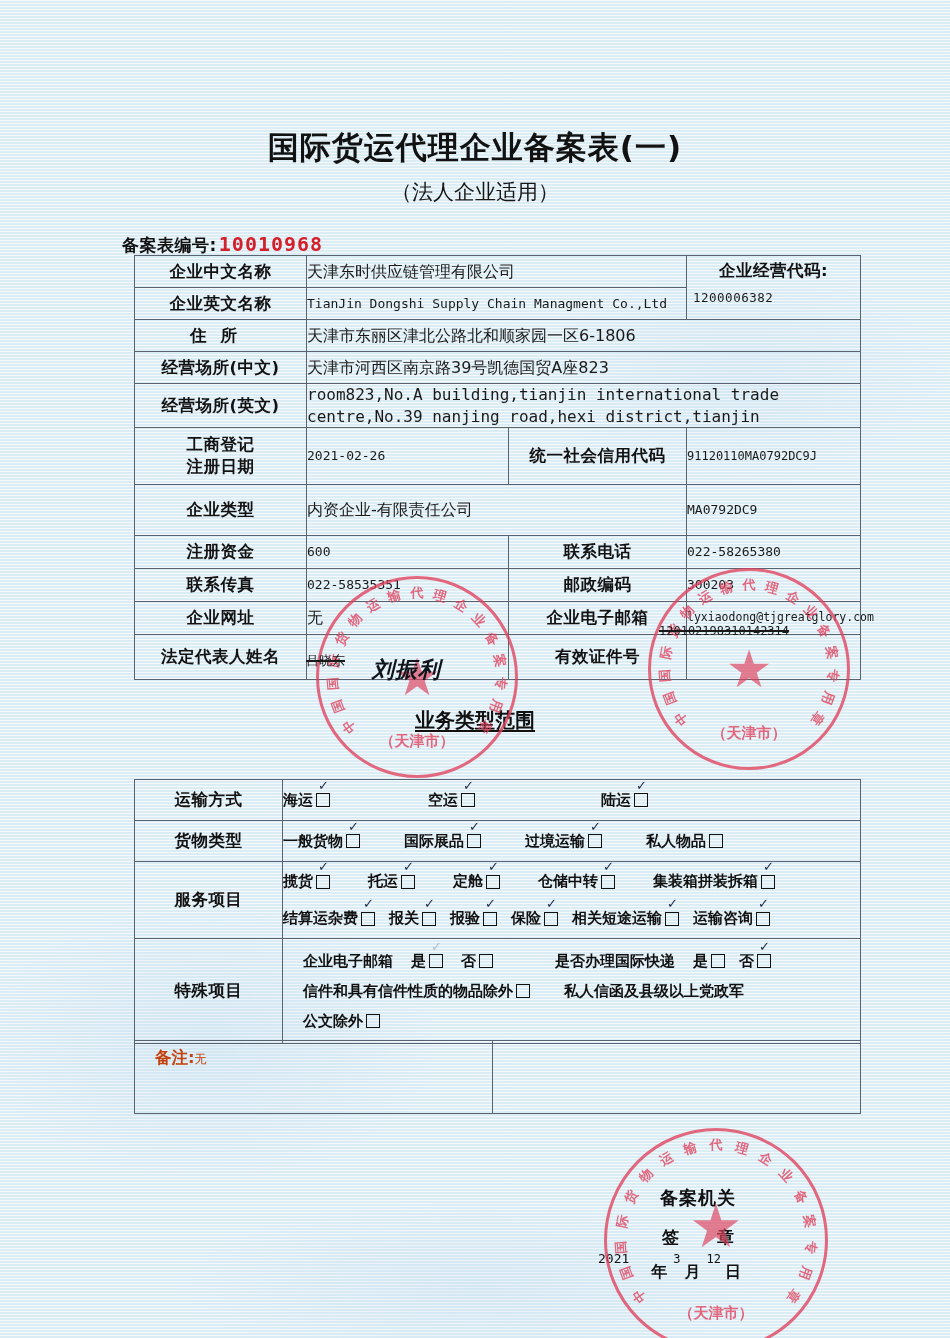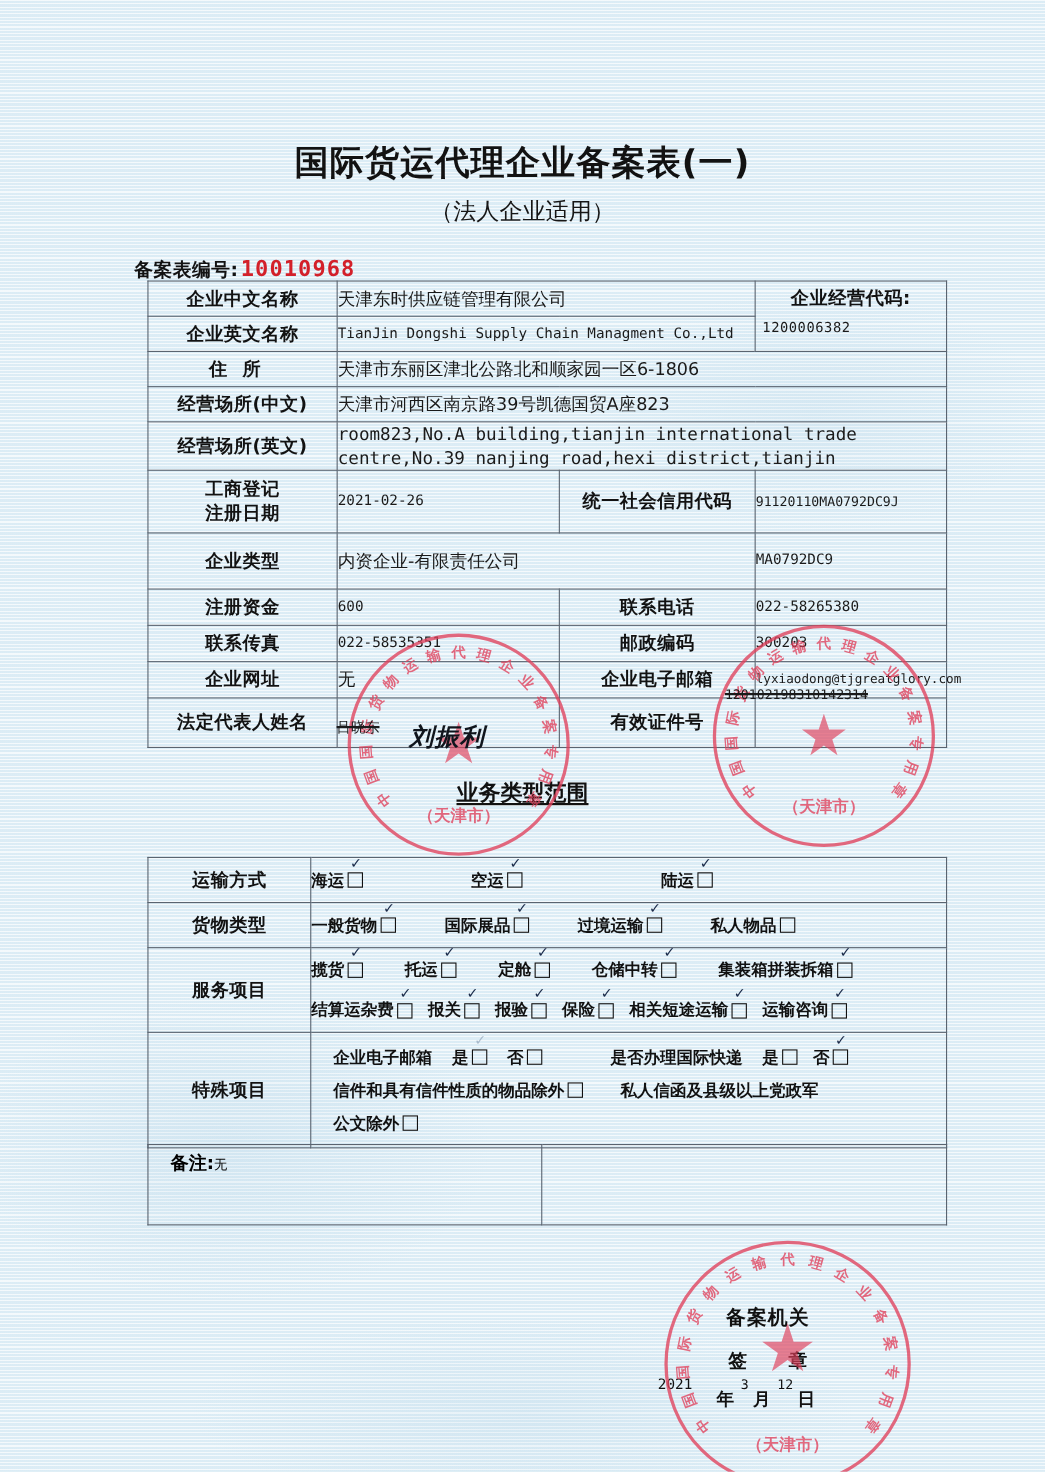--- a/index.html
+++ b/index.html
@@ -182,21 +182,21 @@
     font-weight: normal;
     font-family: "DejaVu Sans", sans-serif;
   }
   .opt .tick.faint { color: #7f93ab; opacity: 0.55; }
 
   
   #tbl-remark { top: 1040px; left: 134px; width: 726px; }
   .remark-text {
     font-size: 16.5px;
     font-weight: bold;
-    color: #000000;
+    color: #c2410c;
     padding: 6px 0 0 20px;
     font-family: "DejaVu Sans", sans-serif;
   }
   .remark-text .rm-val {
     font-size: 12px;
     font-weight: normal;
     font-family: "DejaVu Sans Mono", monospace;
   }
 
   

